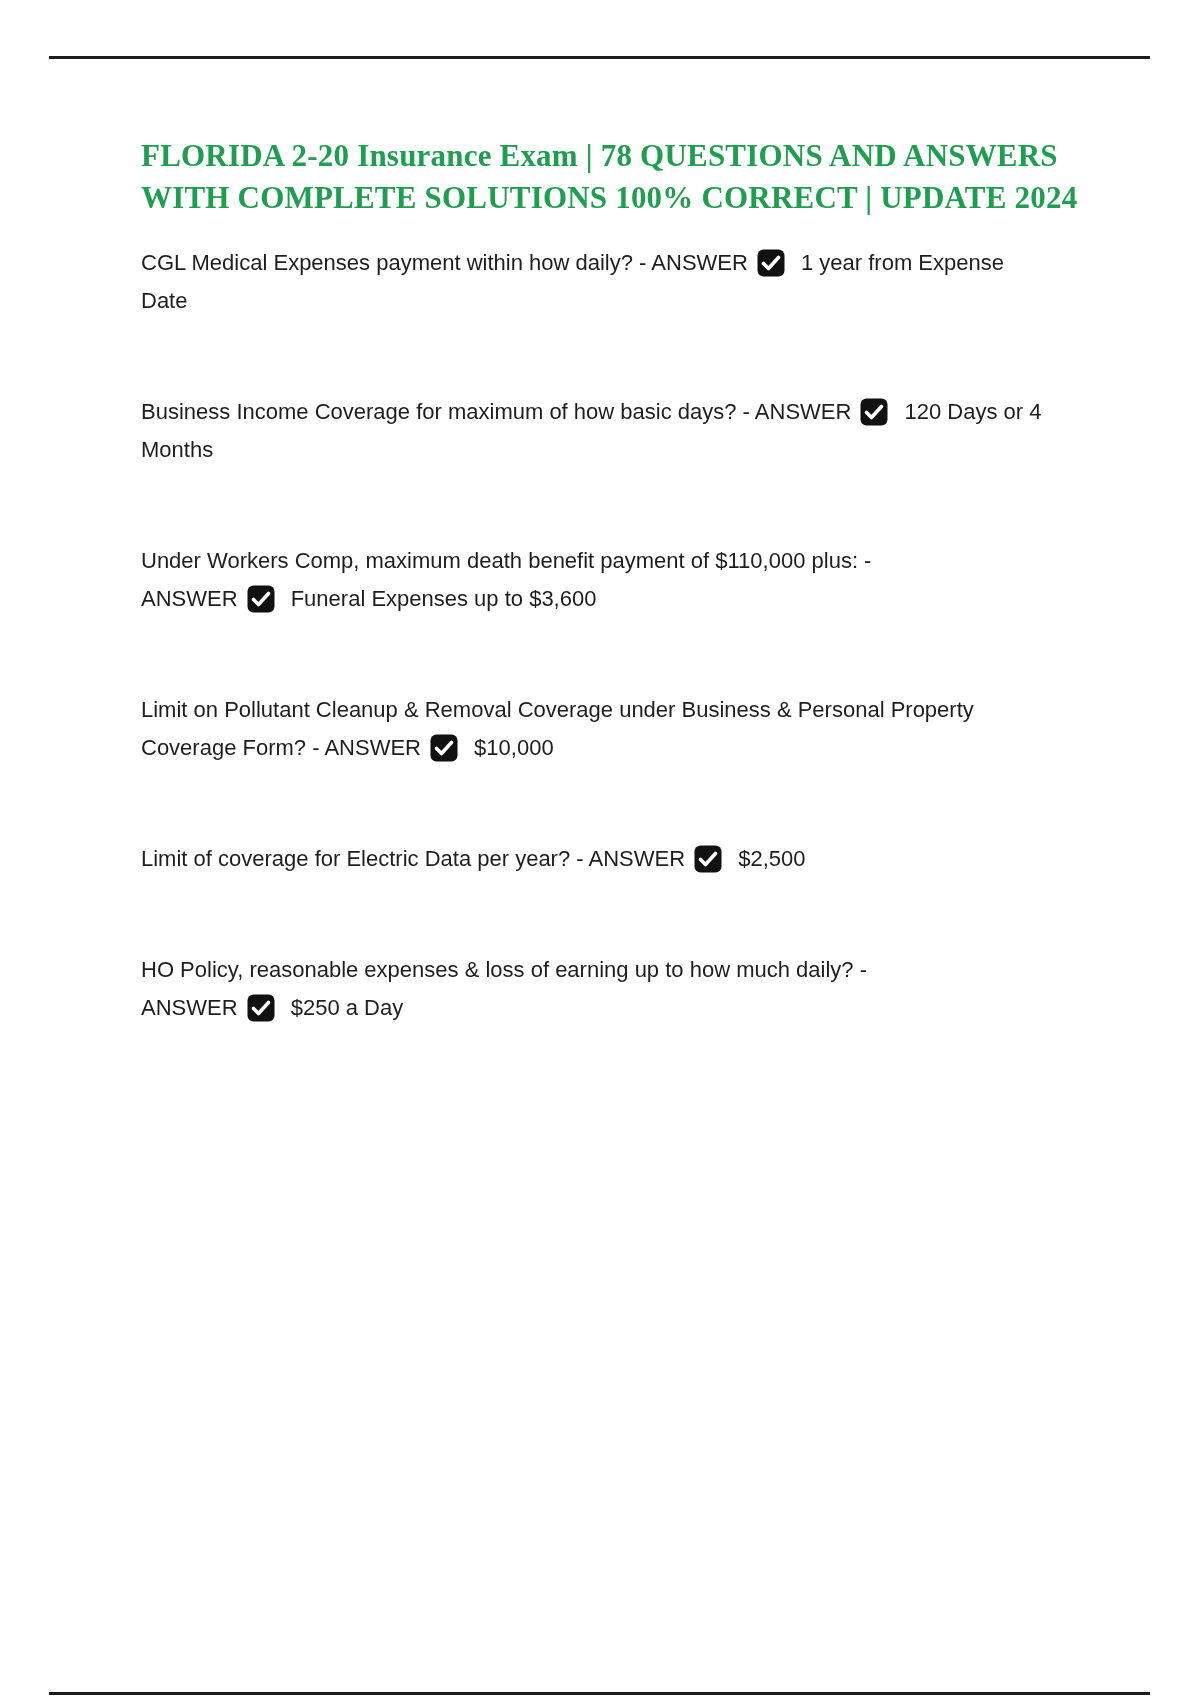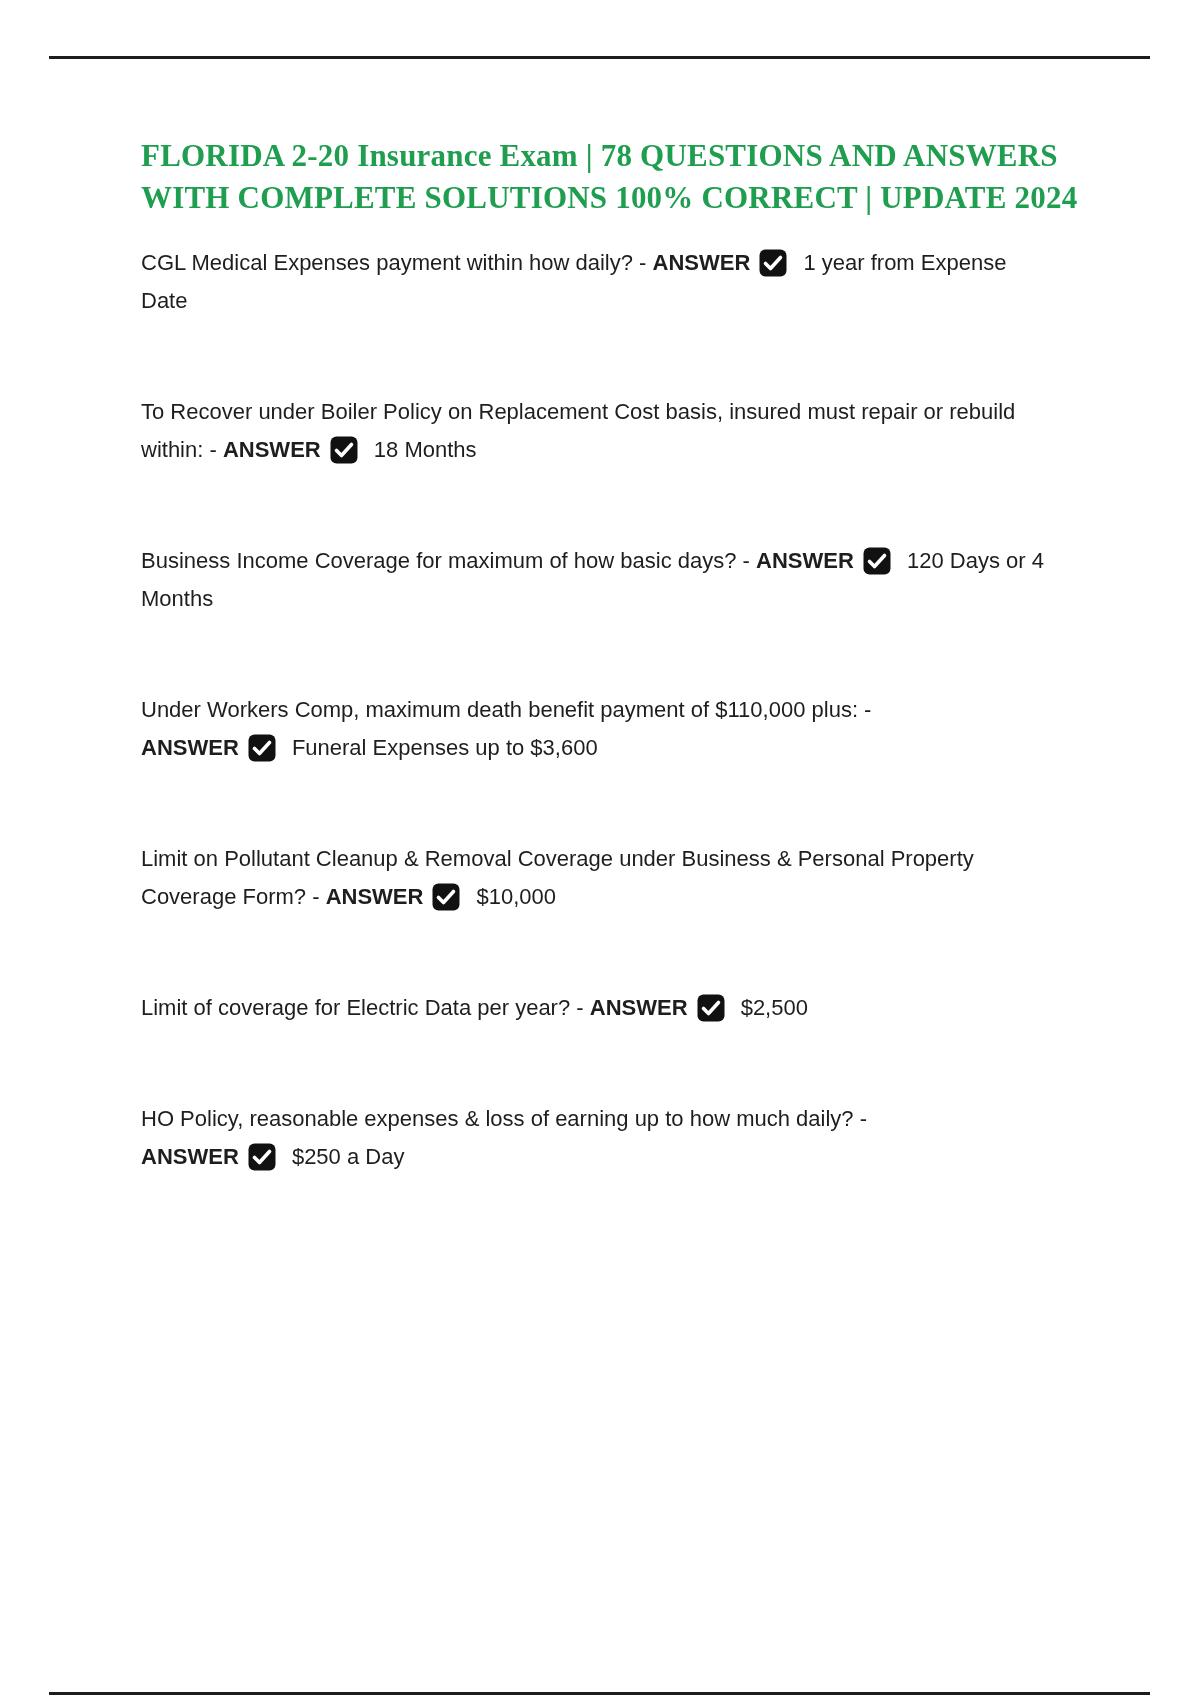--- a/index.html
+++ b/index.html
@@ -30,21 +30,21 @@
     margin:0 0 25px 0;
     width:958px;
     letter-spacing:0.2px;
   }
   .qa {
     font-size:22px;
     line-height:38px;
     margin:0 0 73px 0;
     width:912px;
   }
-  .answer-unit { white-space:nowrap;font-weight:bold; }
+  .answer-unit { white-space:nowrap; }
   .checkbox {
     display:inline-block;
     width:28px; height:28px;
     vertical-align:-7px;
     margin:0 10px 0 9px;
   }
 </style>
 </head>
 <body>
 
@@ -53,25 +53,20 @@
 
   <div class="content">
     <h1 class="doc-title" style="color: rgb(31, 158, 80);">FLORIDA 2-20 Insurance Exam | 78 QUESTIONS AND ANSWERS WITH COMPLETE SOLUTIONS 100% CORRECT | UPDATE 2024</h1>
     <div>
   <p class="qa"><span>CGL Medical Expenses payment within how daily? -</span>
     <span class="answer-unit"><span>ANSWER</span><span class="checkbox"><svg width="28" height="28" viewBox="0 0 28 28" xmlns="http://www.w3.org/2000/svg">
                 <rect x="0.5" y="0.5" width="27" height="27" rx="6" class="cb-rect" fill="#111111"></rect>
                 <path d="M6.5 14.5 L11.5 19.5 L21.5 8.5" fill="none" class="cb-check" stroke-width="3.6" stroke-linecap="round" stroke-linejoin="round" stroke="#ffffff"></path>
               </svg></span></span><span> 1 year from Expense Date</span></p>
 
-  <p class="qa"><span>To Recover under Boiler Policy on Replacement Cost basis, insured must repair or rebuild within: -</span>
-    <span class="answer-unit"><span>ANSWER</span><span class="checkbox"><svg width="28" height="28" viewBox="0 0 28 28" xmlns="http://www.w3.org/2000/svg">
-                <rect x="0.5" y="0.5" width="27" height="27" rx="6" class="cb-rect" fill="#111111"></rect>
-                <path d="M6.5 14.5 L11.5 19.5 L21.5 8.5" fill="none" class="cb-check" stroke-width="3.6" stroke-linecap="round" stroke-linejoin="round" stroke="#ffffff"></path>
-              </svg></span></span><span> 18 Months</span></p>
 
   <p class="qa"><span>Business Income Coverage for maximum of how basic days? -</span>
     <span class="answer-unit"><span>ANSWER</span><span class="checkbox"><svg width="28" height="28" viewBox="0 0 28 28" xmlns="http://www.w3.org/2000/svg">
                 <rect x="0.5" y="0.5" width="27" height="27" rx="6" class="cb-rect" fill="#111111"></rect>
                 <path d="M6.5 14.5 L11.5 19.5 L21.5 8.5" fill="none" class="cb-check" stroke-width="3.6" stroke-linecap="round" stroke-linejoin="round" stroke="#ffffff"></path>
               </svg></span></span><span> 120 Days or 4 Months</span></p>
 
 
   <p class="qa"><span>Under Workers Comp, maximum death benefit payment of $110,000 plus: -</span>
     <br><span class="answer-unit"><span>ANSWER</span><span class="checkbox"><svg width="28" height="28" viewBox="0 0 28 28" xmlns="http://www.w3.org/2000/svg">

